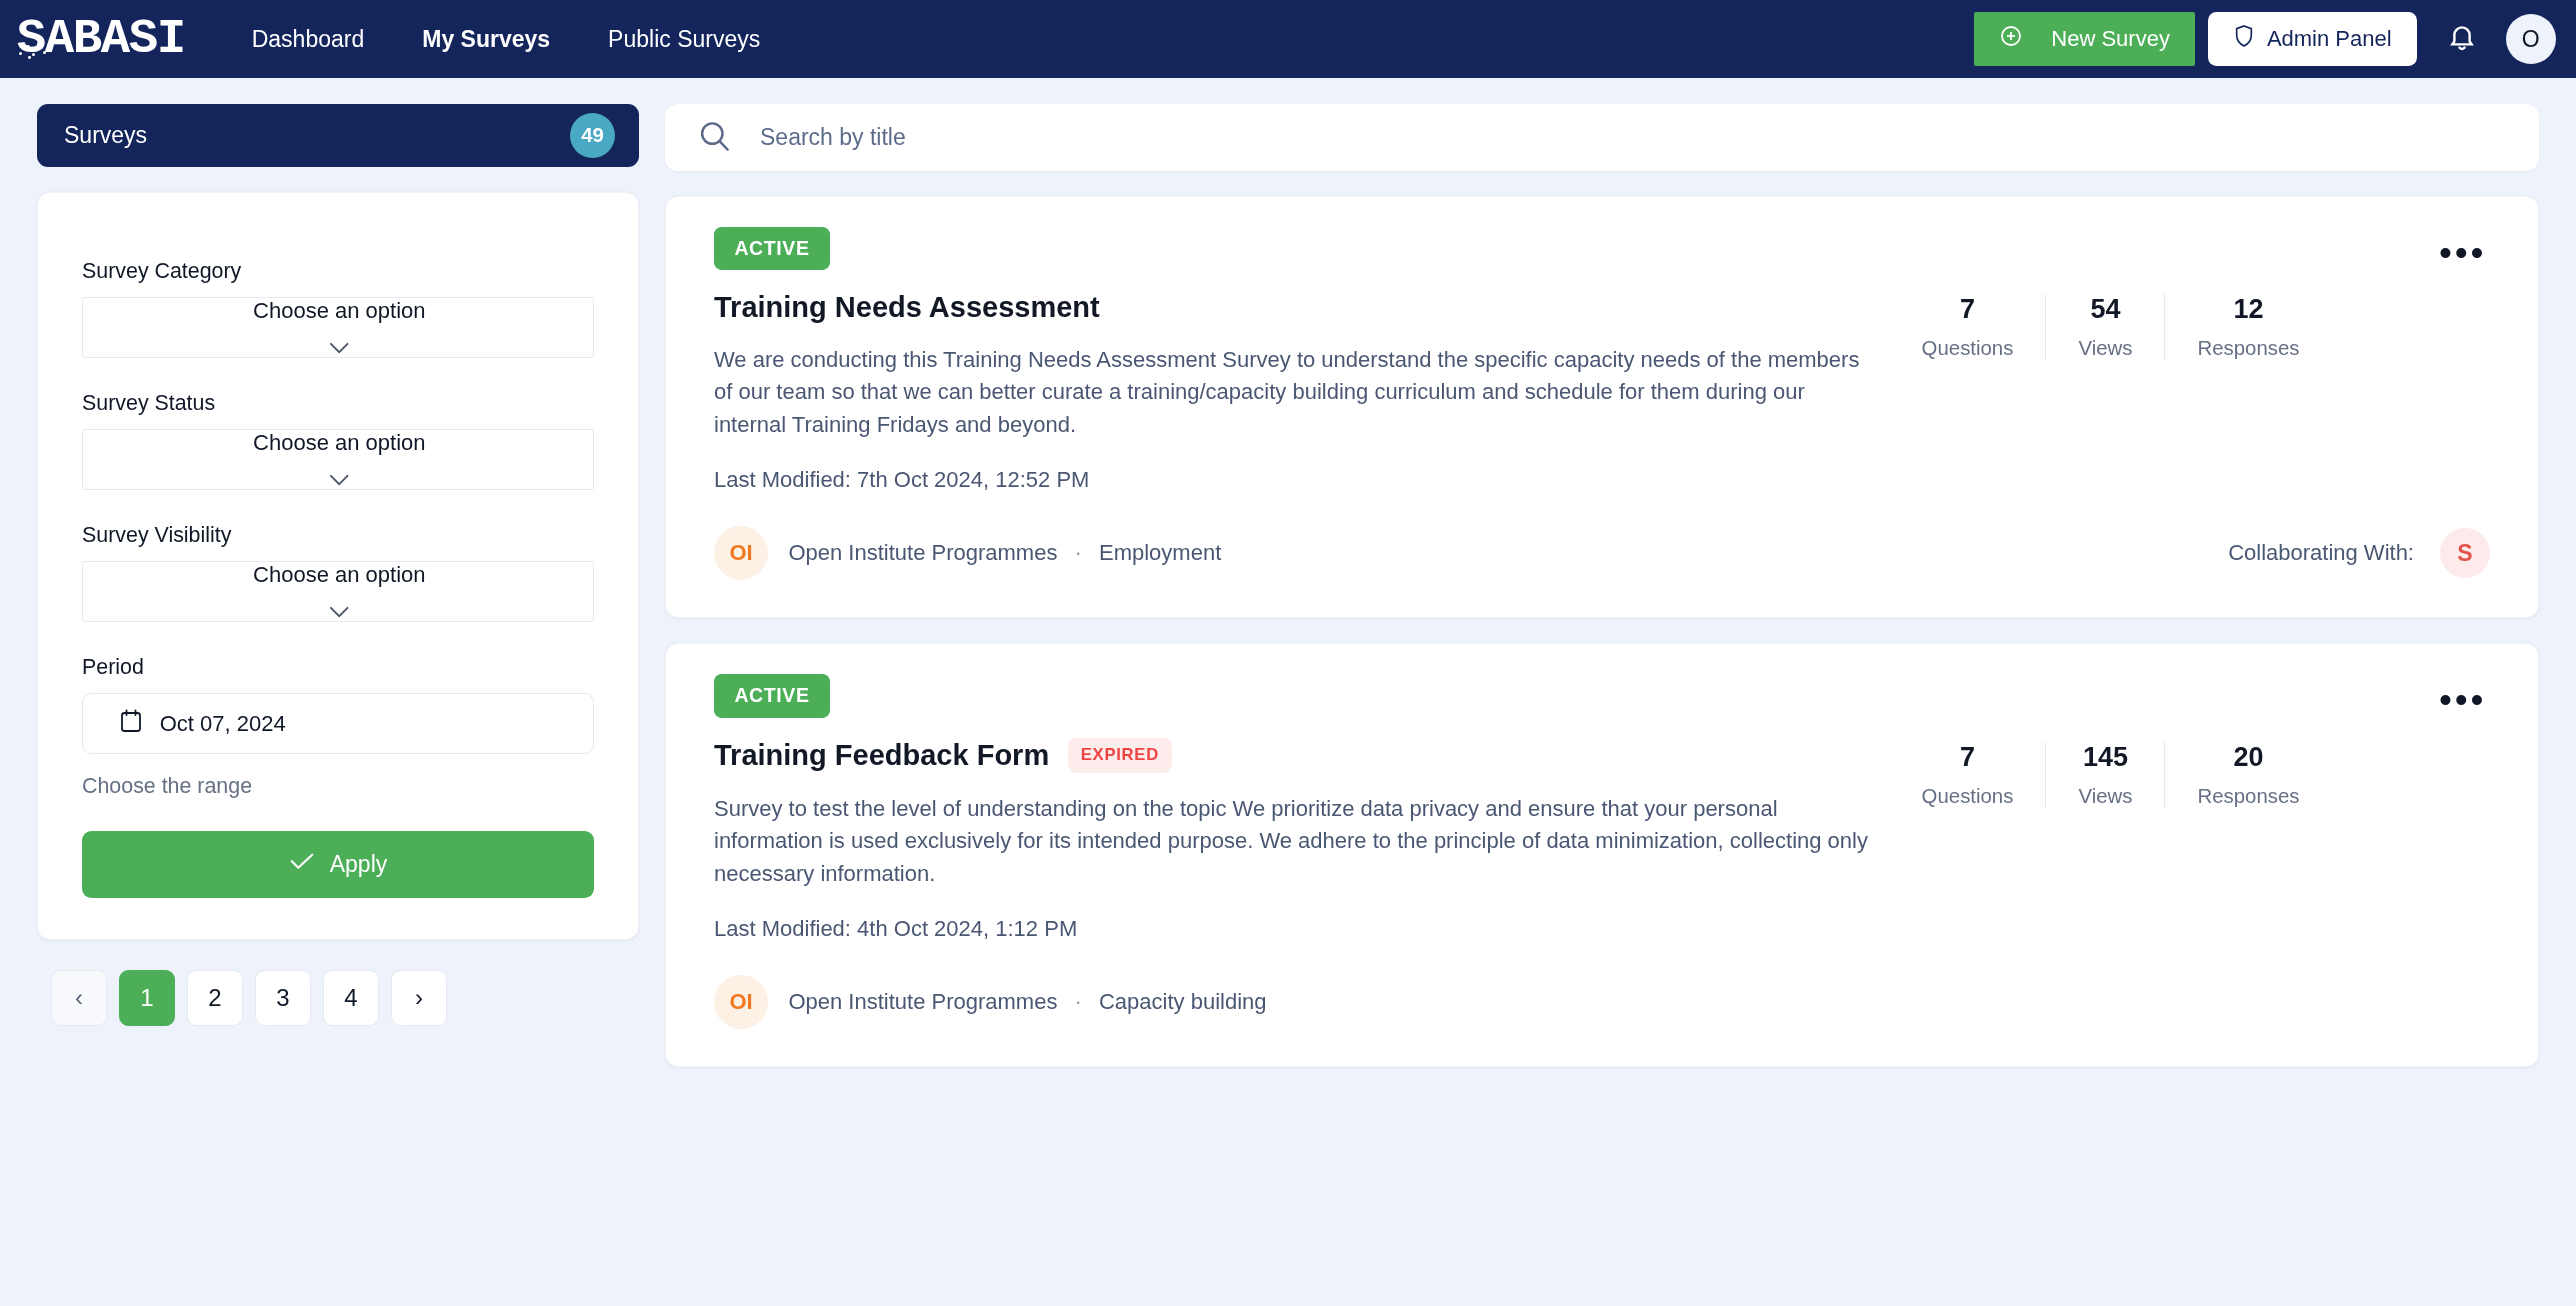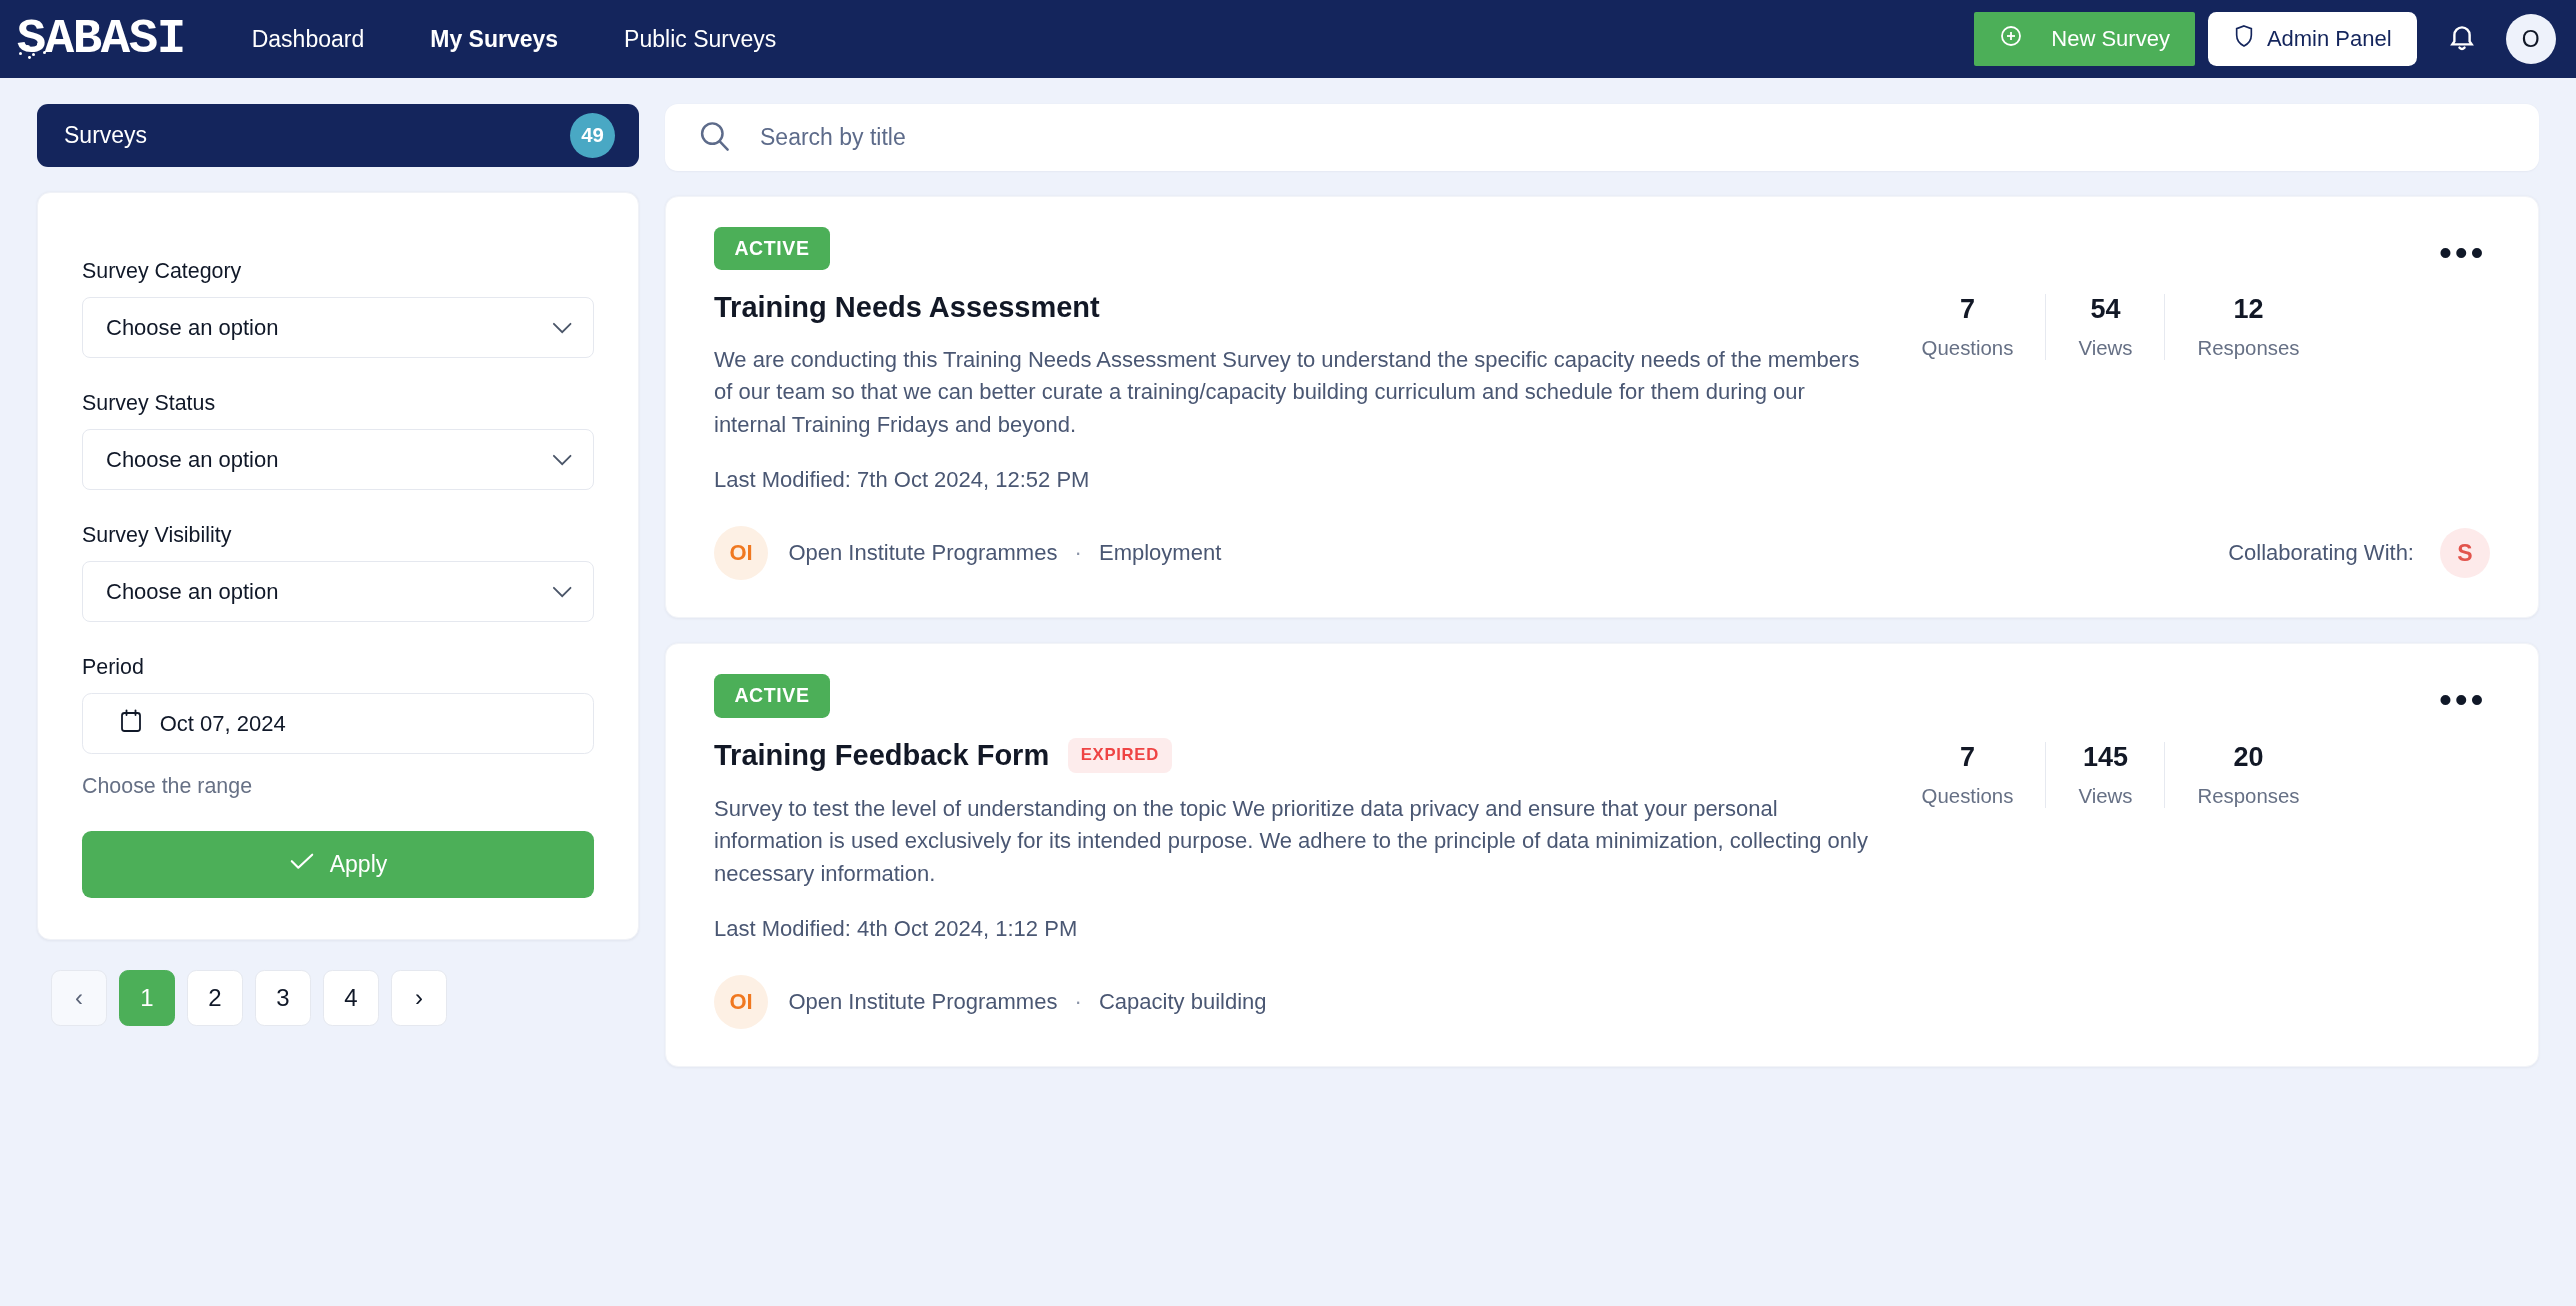--- a/index.html
+++ b/index.html
@@ -26,21 +26,21 @@
     font-weight: 700;
     color: #ffffff;
     letter-spacing: -1.4px;
     font-family: Liberation Mono, monospace;
     line-height: 1;
   }
   .logo-dots { position: absolute; left: 1.9px; bottom: 1.9px; width: 37px; height: 24px; }
   .logo-dots i {
     position: absolute; border-radius: 50%; background: #ffffff;
   }
-  .nav-links { display: flex; align-items: center; gap: 10px; }
+  .nav-links { display: flex; align-items: center; gap: 2px; }
   .nav-link {
     font-size: 23px;
     color: #ffffff;
     padding: 0 28px;
     cursor: pointer;
     white-space: nowrap;
   }
   .nav-link.active { font-weight: 700; }
 
   .nav-right {
@@ -139,29 +139,30 @@
 
   .field-label {
     font-size: 21.4px;
     color: #101828;
     margin-top: 33px;
     margin-bottom: 13px;
   }
   .select-box {
     height: 61px;
     border: 0.9px solid #e5e8ef;
-    border-radius: 8px;
+    border-radius: 3px;
     display: flex;
     align-items: center;
     justify-content: space-between;
     padding: 0 20.4px 0 23px;
     font-size: 22px;
     color: #101828;
     cursor: pointer;
     background: #fff;
+    flex-direction: column;
   }
   .chev { color: #4a5568; font-size: 20.4px; line-height: 1; }
 
   .date-box {
     height: 61px;
     border: 0.9px solid #e5e8ef;
     border-radius: 9.3px;
     display: flex;
     align-items: center;
     gap: 16.7px;

